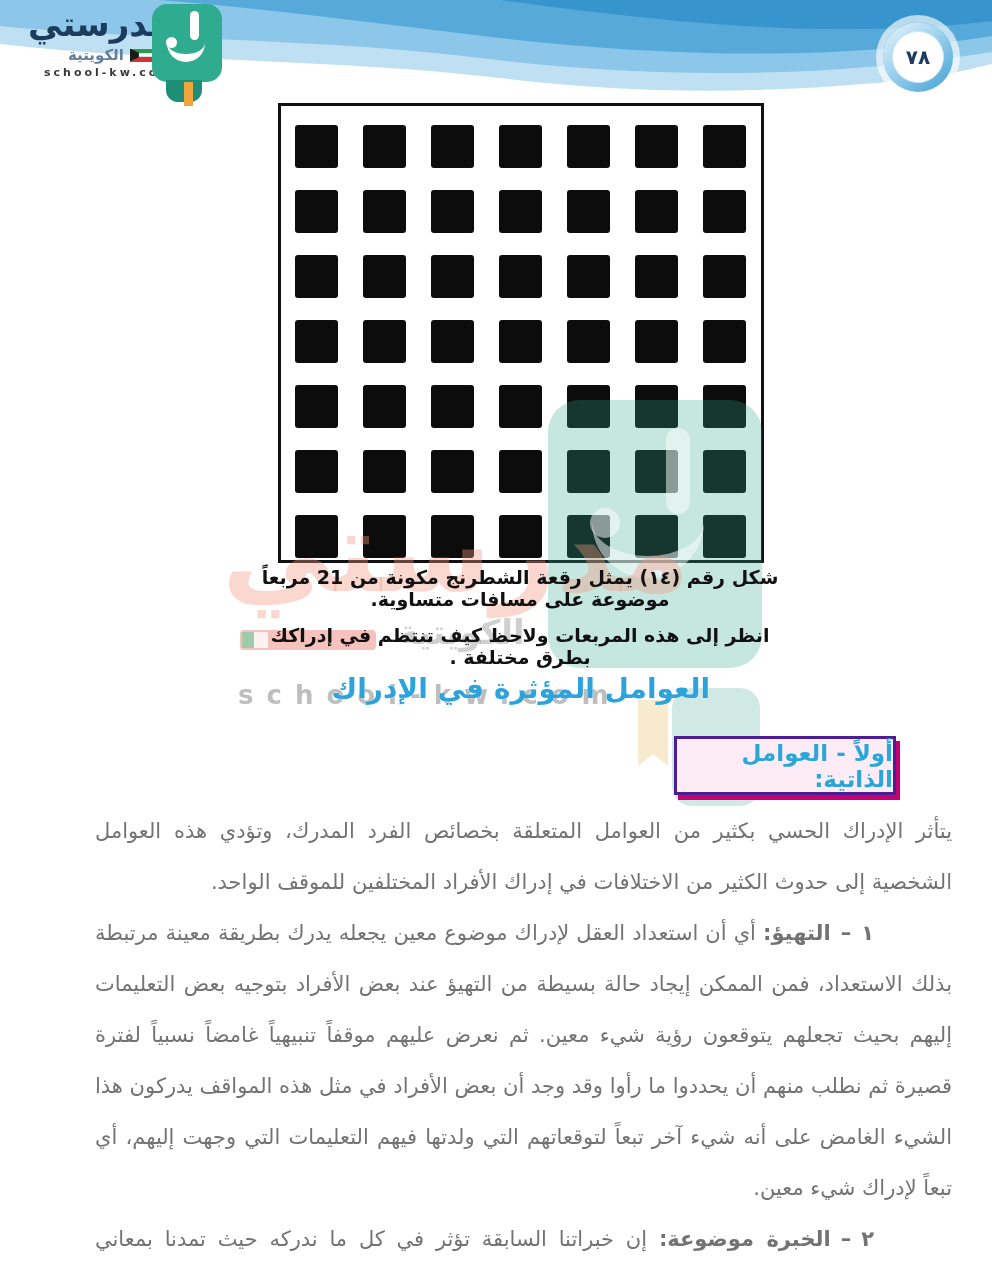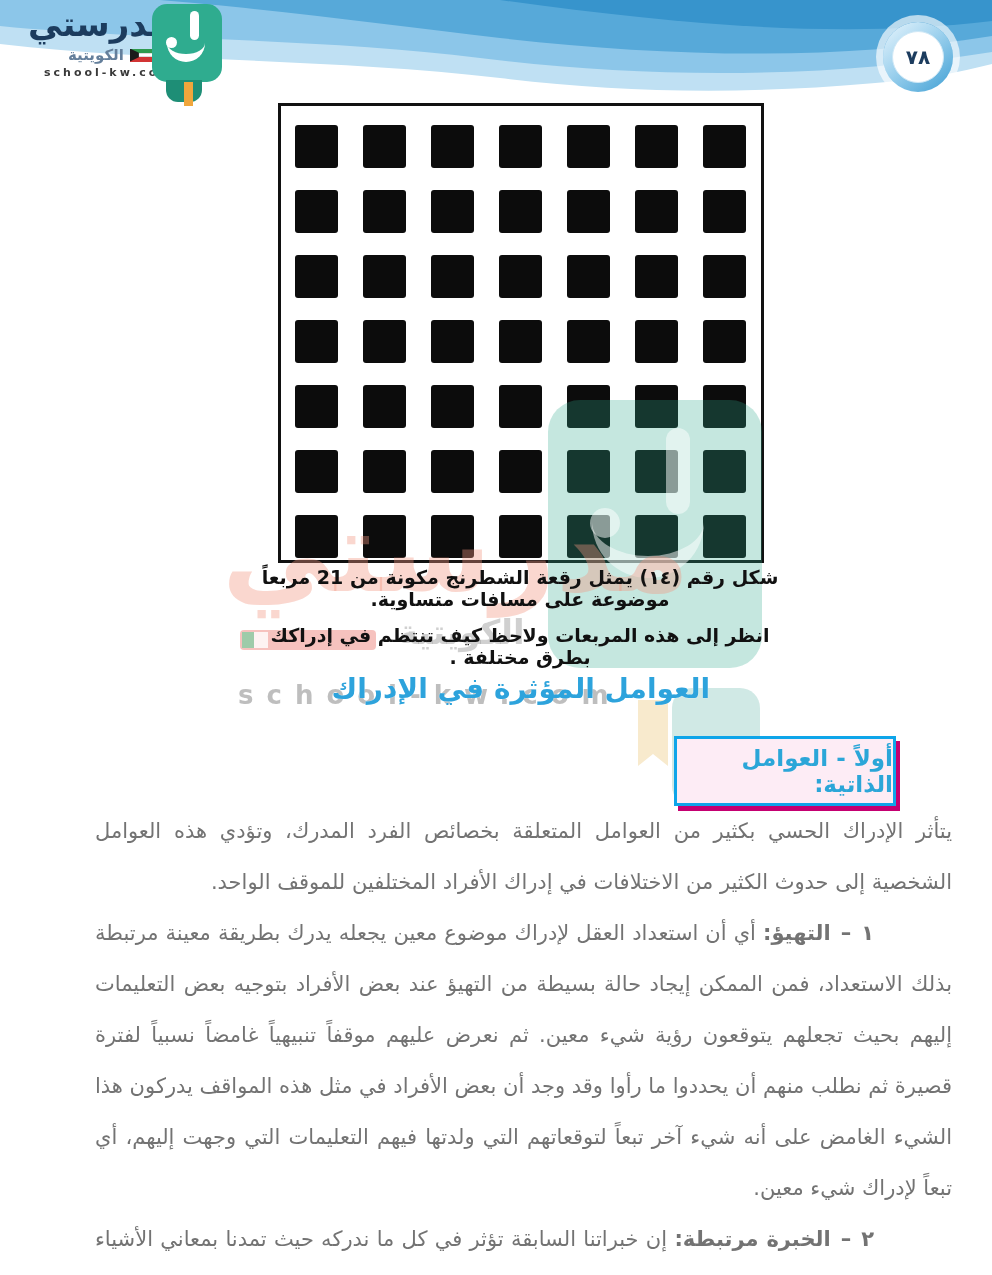--- a/index.html
+++ b/index.html
@@ -64,22 +64,22 @@
   .wm-icon .wbar{position:absolute;top:28px;left:118px;width:24px;height:86px;background:rgba(255,255,255,0.5);border-radius:12px;}
   .wm-icon .wdot{position:absolute;top:108px;left:42px;width:30px;height:30px;background:rgba(255,255,255,0.5);border-radius:50%;}
   .wm-icon .wsmile{position:absolute;top:112px;left:44px;width:112px;height:66px;
     border-bottom:22px solid rgba(255,255,255,0.5);border-radius:0 0 60px 60px;}
   .wm-bookmark{top:700px;left:638px;width:30px;height:66px;background:rgba(247,232,200,0.9);
     clip-path:polygon(0 0,100% 0,100% 100%,50% 82%,0 100%);}
   .wm-piece{top:688px;left:672px;width:88px;height:118px;background:rgba(170,215,208,0.55);border-radius:20px;}
   
   .main-heading{position:absolute;top:672px;left:300px;width:410px;text-align:right;direction:rtl;
     font-size:28px;font-weight:bold;color:#2da3dc;text-shadow:0 0 1px #fff;}
-  .section-box{position:absolute;top:736px;left:674px;width:222px;height:70px;
-    background:#fdecf5;border:3px solid #0ea5e9;box-shadow:4px 5px 0 #c50071;
+  .section-box{position:absolute;top:736px;left:674px;width:222px;height:59px;
+    background:#fdecf5;border:3px solid #4c1d95;box-shadow:4px 5px 0 #c50071;
     display:flex;align-items:center;justify-content:center;}
   .section-box .txt{font-size:23px;font-weight:bold;color:#2ba6d8;direction:rtl;}
   
   .bodytext{position:absolute;top:806px;left:95px;width:857px;direction:rtl;
     font-size:21px;line-height:51px;text-align:justify;color:#737373;}
   .bodytext p{margin:0;}
   .intro{margin-bottom:4px;}
   .item{text-indent:78px;margin-bottom:2px;}
   .item .num{font-weight:bold;}
   .item .sep{padding:0 10px;font-weight:bold;}
@@ -201,16 +201,16 @@
   </div>
 
   <div class="main-heading">العوامل المؤثرة في الإدراك</div>
   <div class="section-box">
     <span class="txt">أولاً - العوامل الذاتية:</span>
   </div>
 
   <div class="bodytext">
     <p class="intro">يتأثر الإدراك الحسي بكثير من العوامل المتعلقة بخصائص الفرد المدرك، وتؤدي هذه العوامل الشخصية إلى حدوث الكثير من الاختلافات في إدراك الأفراد المختلفين للموقف الواحد.</p>
     <p class="item"><span class="num">١</span><span class="sep">–</span><b>التهيؤ:</b> <span>أي أن استعداد العقل لإدراك موضوع معين يجعله يدرك بطريقة معينة مرتبطة بذلك الاستعداد، فمن الممكن إيجاد حالة بسيطة من التهيؤ عند بعض الأفراد بتوجيه بعض التعليمات إليهم بحيث تجعلهم يتوقعون رؤية شيء معين. ثم نعرض عليهم موقفاً تنبيهياً غامضاً نسبياً لفترة قصيرة ثم نطلب منهم أن يحددوا ما رأوا وقد وجد أن بعض الأفراد في مثل هذه المواقف يدركون هذا الشيء الغامض على أنه شيء آخر تبعاً لتوقعاتهم التي ولدتها فيهم التعليمات التي وجهت إليهم، أي تبعاً لإدراك شيء معين.</span></p>
-    <p class="item"><span class="num">٢</span><span class="sep">–</span><b>الخبرة مرتبطة:</b> <span>إن خبراتنا السابقة تؤثر في كل ما ندركه حيث تمدنا بمعاني الأشياء التي ندركها. فنحن ندرك في المواقف والأشياء ما نتوقع أن ندركه منها بناءً على خبرتنا السابقة</span></p>
+    <p class="item"><span class="num">٢</span><span class="sep">–</span><b>الخبرة موضوعة:</b> <span>إن خبراتنا السابقة تؤثر في كل ما ندركه حيث تمدنا بمعاني الأشياء التي ندركها. فنحن ندرك في المواقف والأشياء ما نتوقع أن ندركه منها بناءً على خبرتنا السابقة</span></p>
   </div>
 
 </div>
 
 </body></html>

